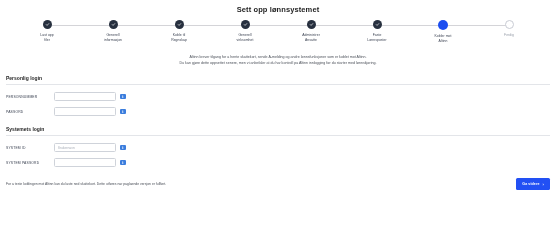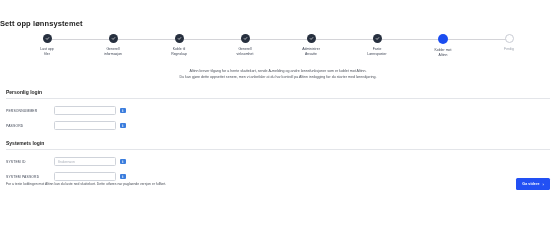--- a/index.html
+++ b/index.html
@@ -16,25 +16,25 @@
   }
   .page {
     position: relative;
     width: 556px;
     height: 215px;
     box-sizing: border-box;
   }
 
   
   .page-title {
-    text-align: left;
+    text-align: center;
     font-size: 7.5px;
     font-weight: bold;
     color: #1f1f1f;
-    padding-top: 19px;
+    padding-top: 5px;
     letter-spacing: 0.1px;
   }
 
   
   .stepper {
     position: relative;
     margin: 6px 18px 0 18px;
     height: 30px;
   }
   .stepper-line {

